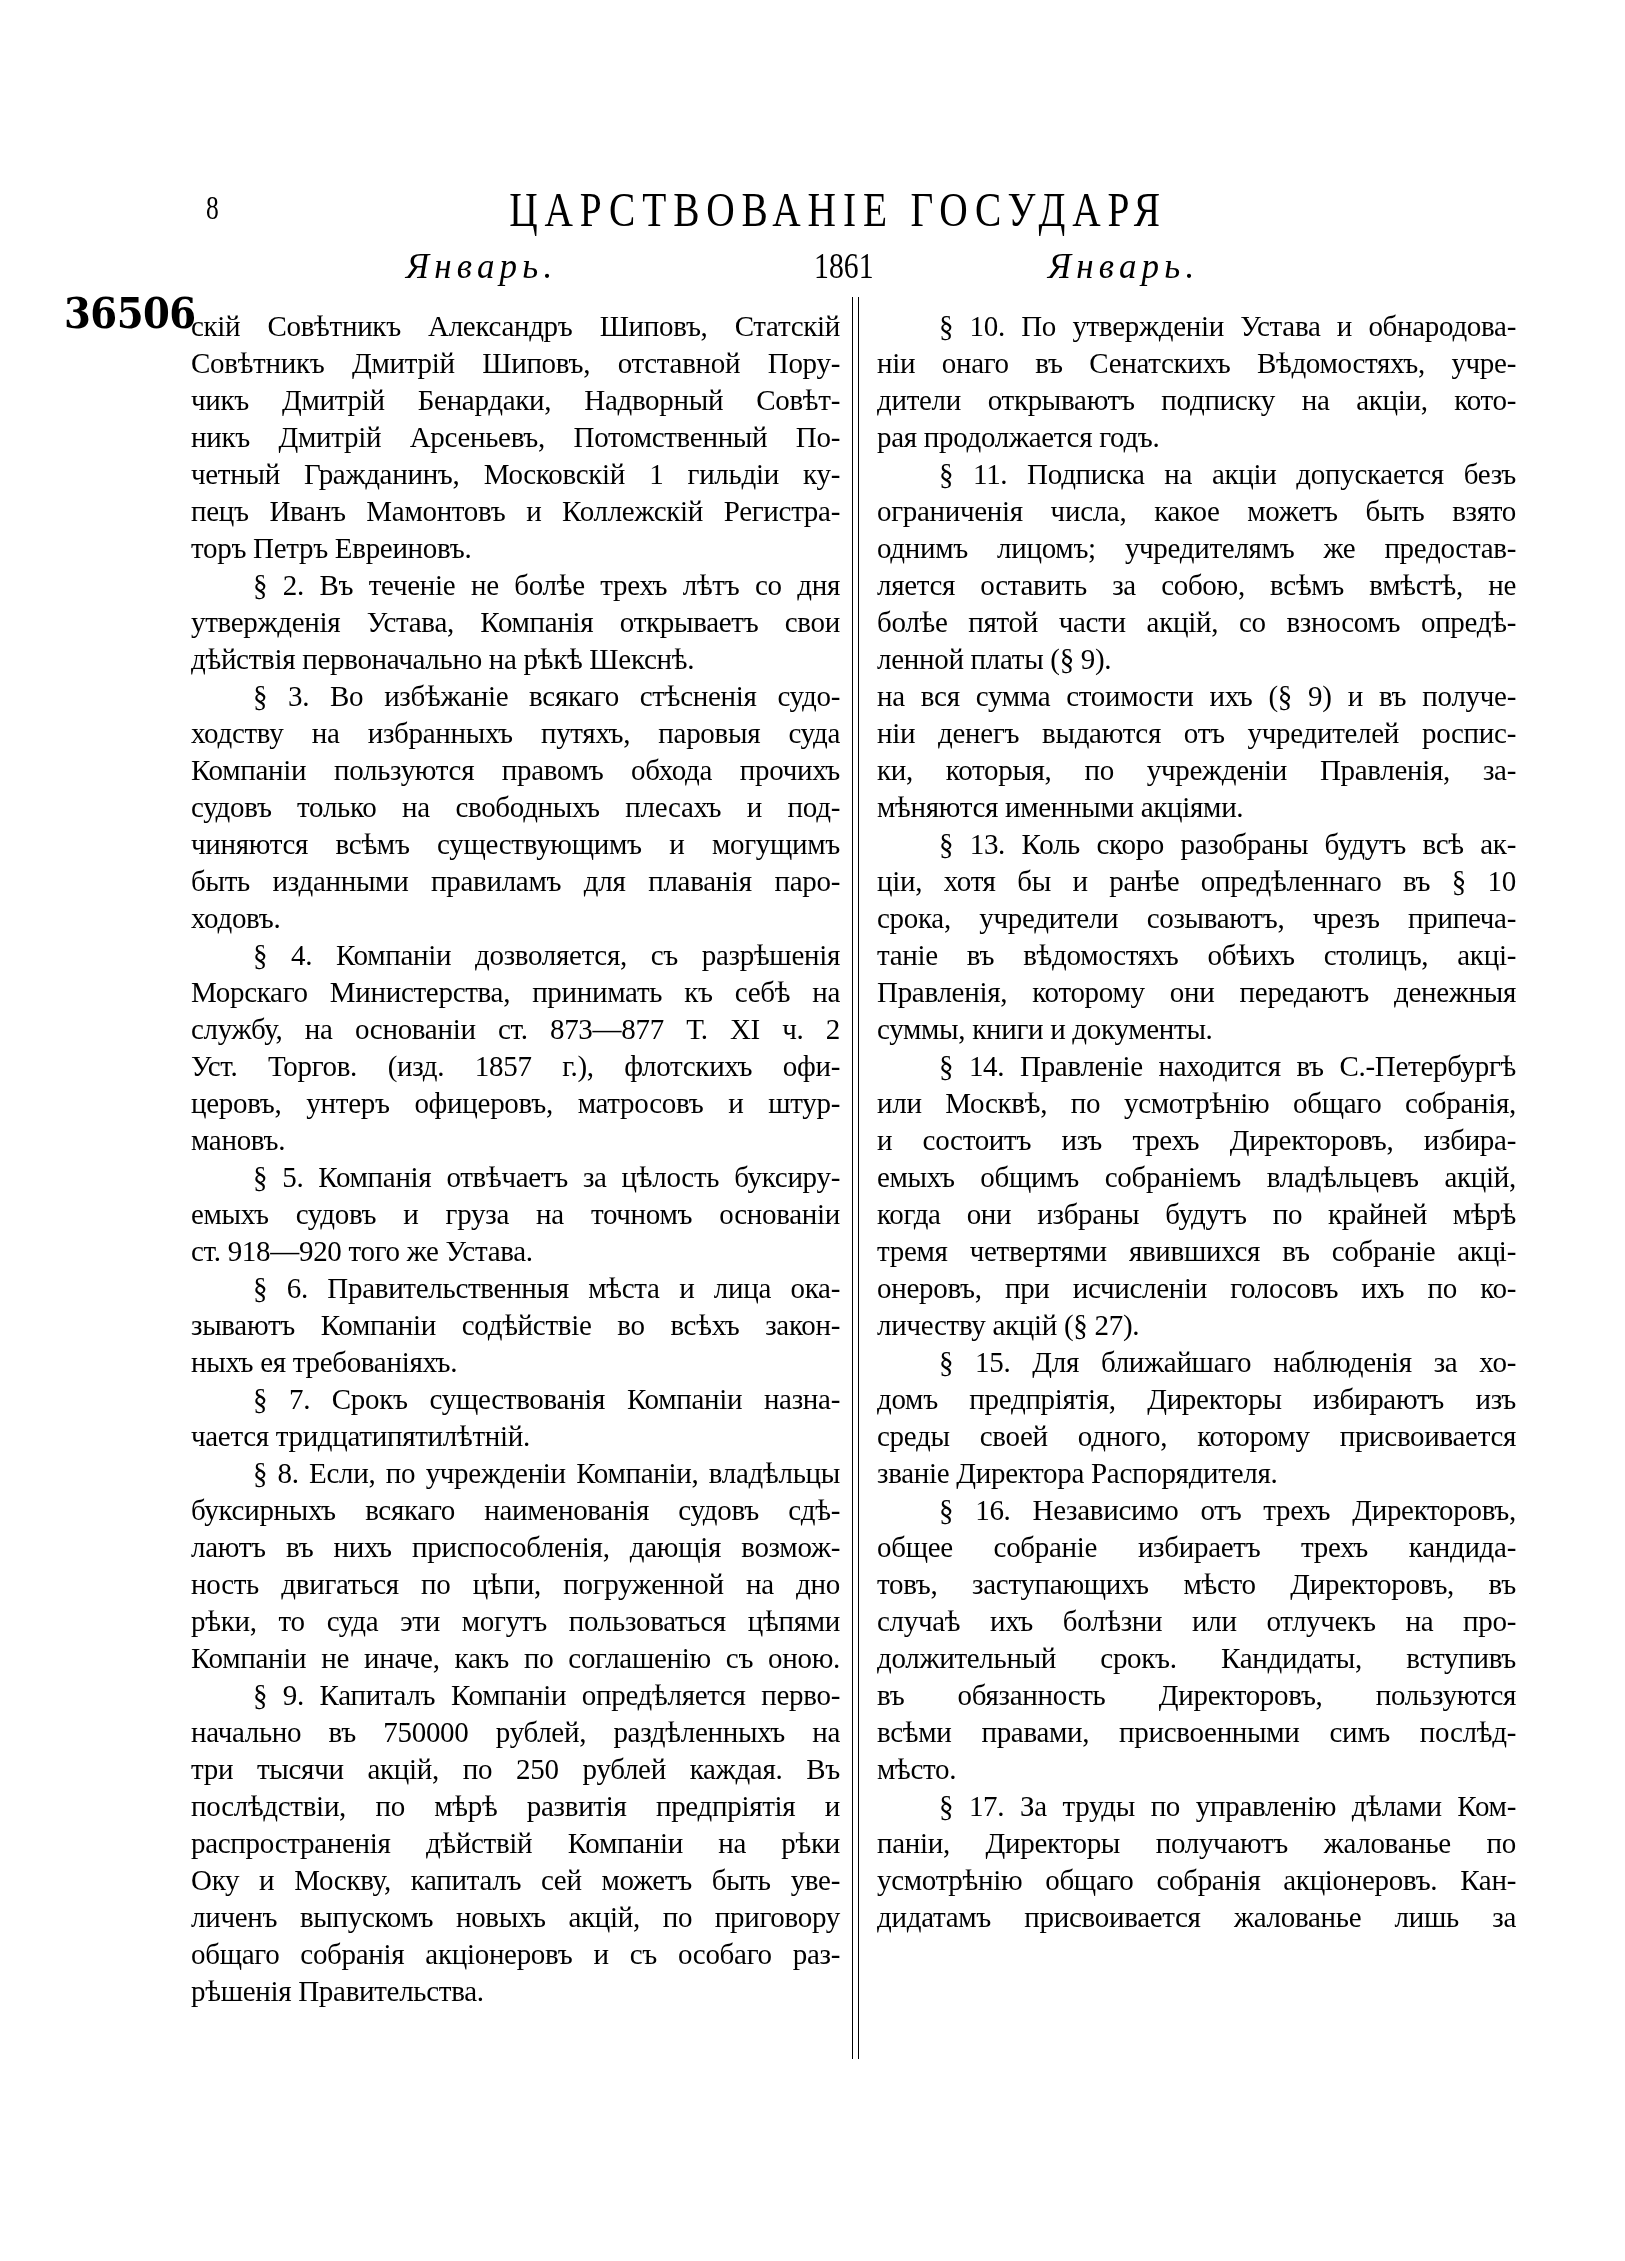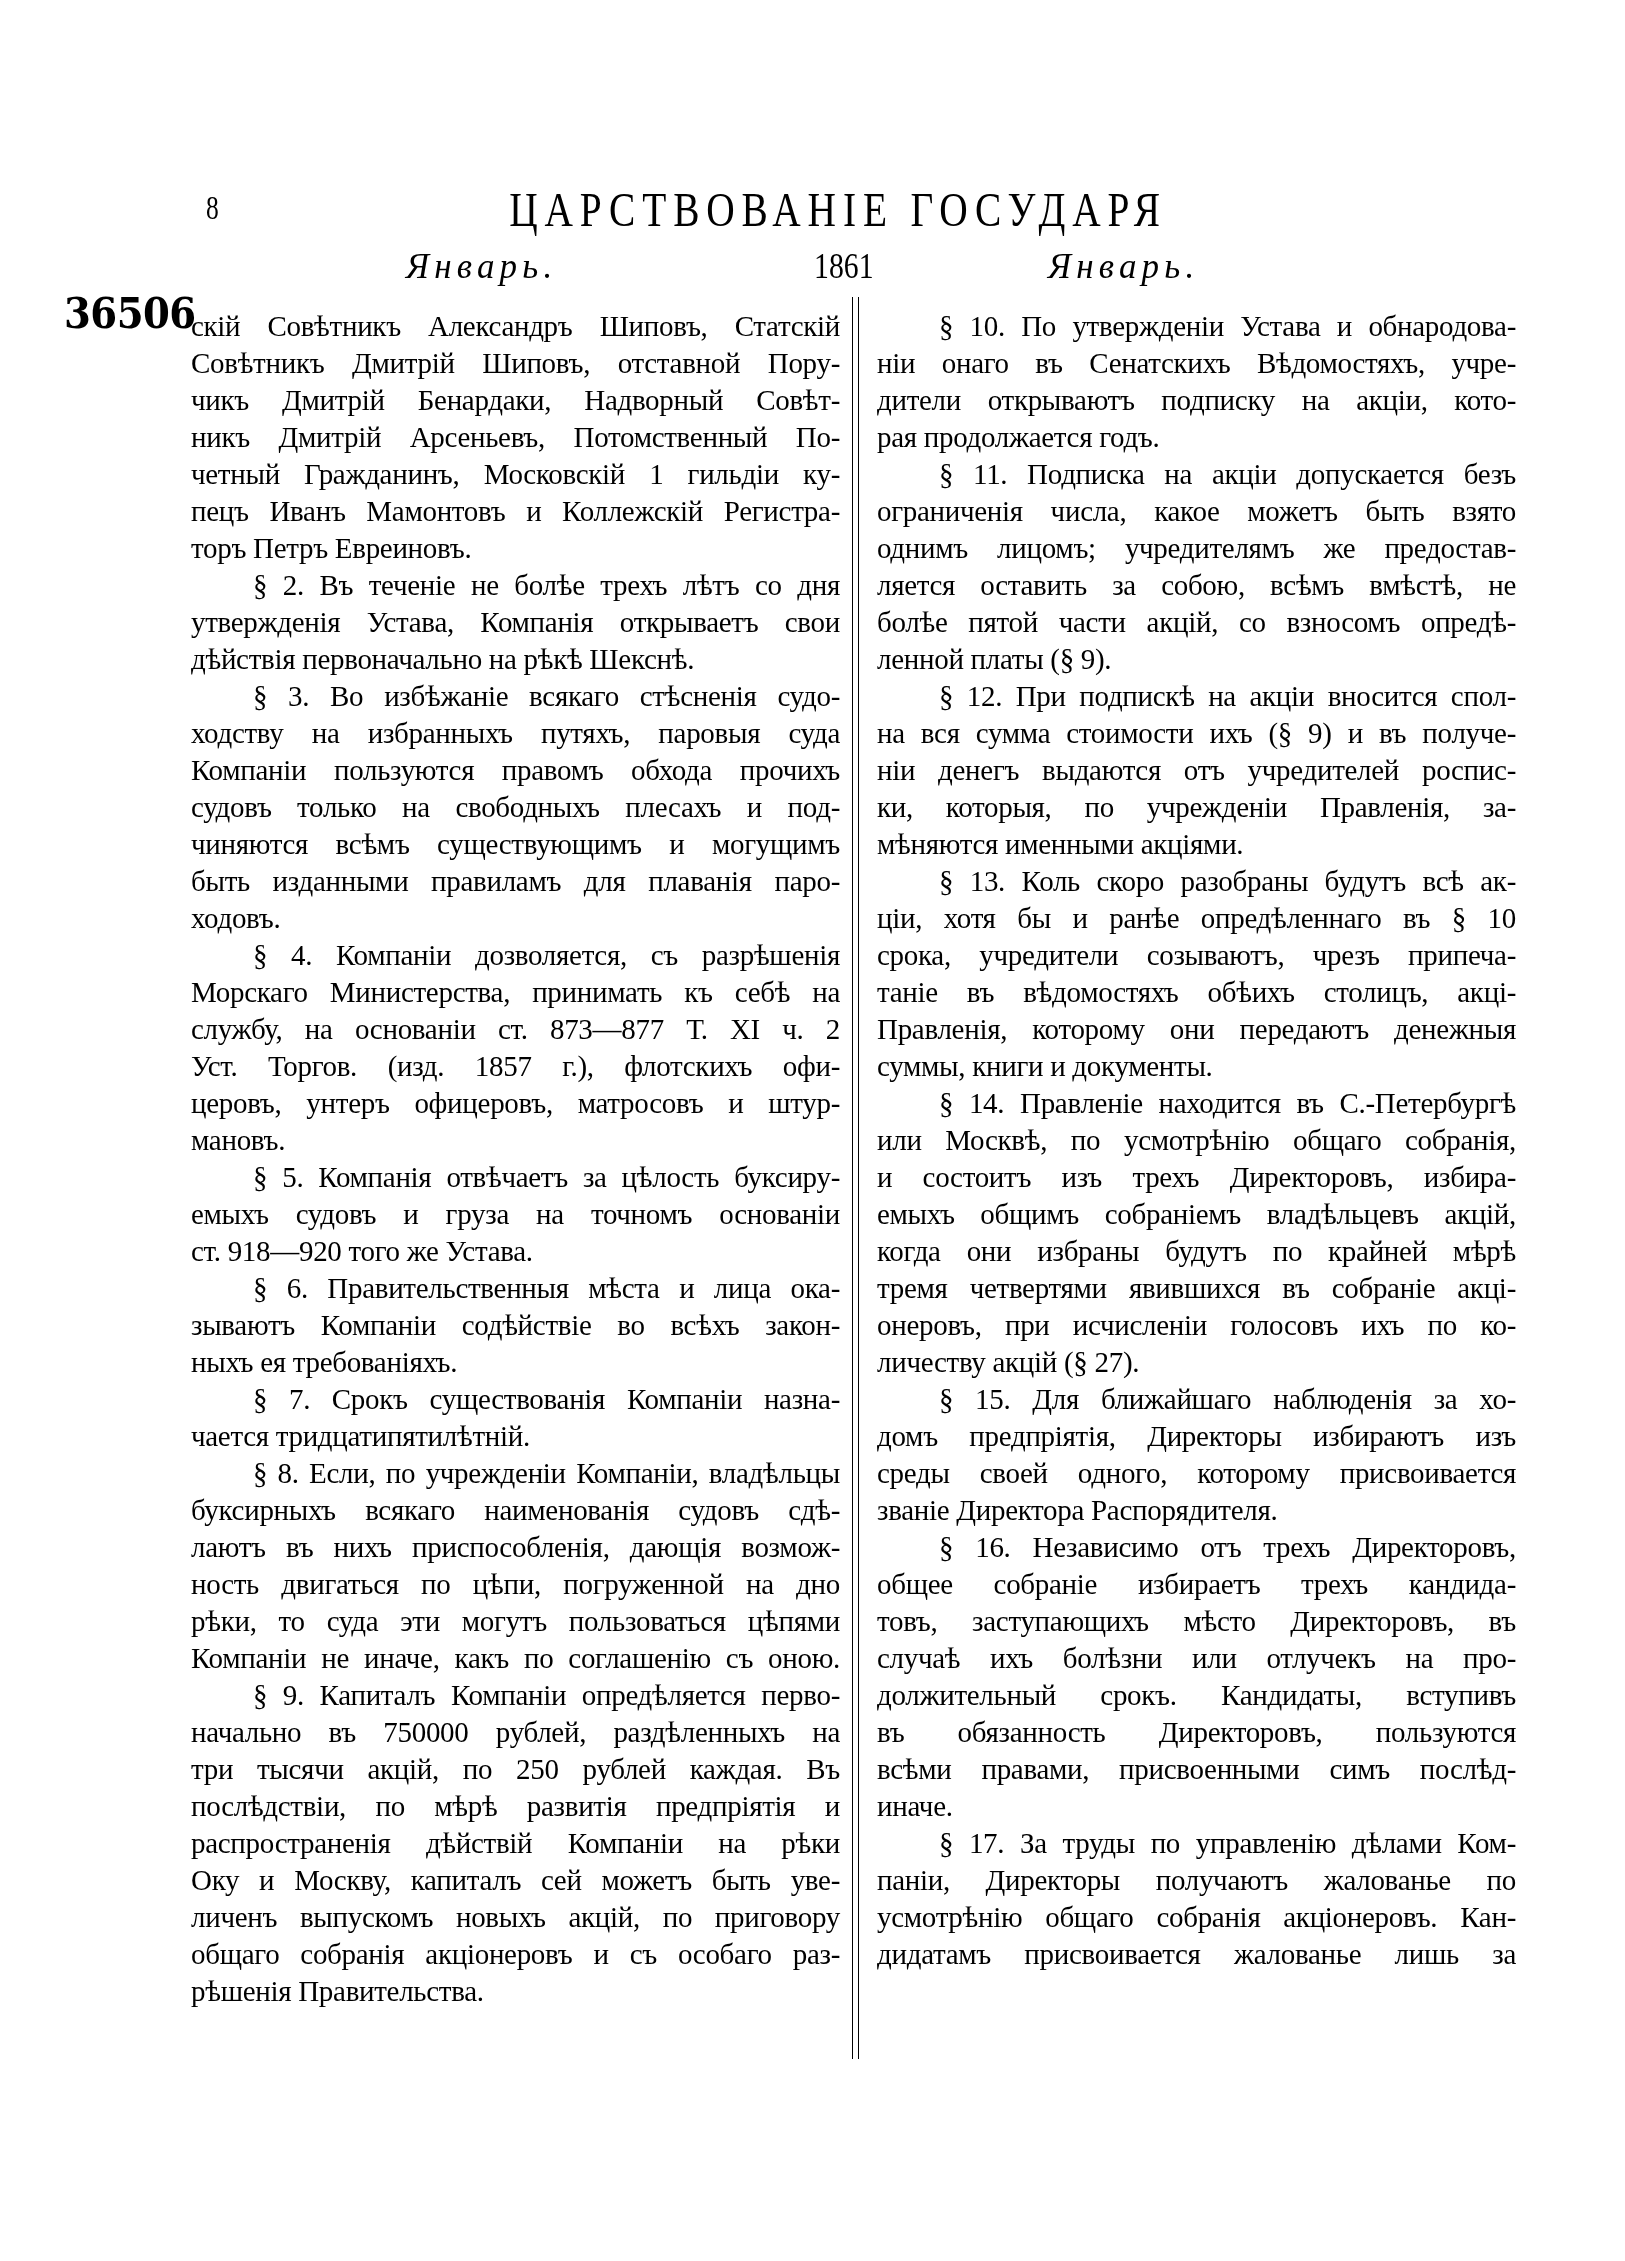--- a/index.html
+++ b/index.html
@@ -112,21 +112,20 @@
     <div class="line indent">§ 10. По утвержденіи Устава и обнародова-</div>
     <div class="line">ніи онаго въ Сенатскихъ Вѣдомостяхъ, учре-</div>
     <div class="line">дители открываютъ подписку на акціи, кото-</div>
     <div class="line last">рая продолжается годъ.</div>
     <div class="line indent">§ 11. Подписка на акціи допускается безъ</div>
     <div class="line">ограниченія числа, какое можетъ быть взято</div>
     <div class="line">однимъ лицомъ; учредителямъ же предостав-</div>
     <div class="line">ляется оставить за собою, всѣмъ вмѣстѣ, не</div>
     <div class="line">болѣе пятой части акцій, со взносомъ опредѣ-</div>
     <div class="line last">ленной платы (§ 9).</div>
-    <div class="line indent">§ 12. При подпискѣ на акціи вносится спол-</div>
     <div class="line">на вся сумма стоимости ихъ (§ 9) и въ получе-</div>
     <div class="line">ніи денегъ выдаются отъ учредителей роспис-</div>
     <div class="line">ки, которыя, по учрежденіи Правленія, за-</div>
     <div class="line last">мѣняются именными акціями.</div>
     <div class="line indent">§ 13. Коль скоро разобраны будутъ всѣ ак-</div>
     <div class="line">ціи, хотя бы и ранѣе опредѣленнаго въ § 10</div>
     <div class="line">срока, учредители созываютъ, чрезъ припеча-</div>
     <div class="line">таніе въ вѣдомостяхъ обѣихъ столицъ, акці-</div>
     <div class="line">Правленія, которому они передаютъ денежныя</div>
     <div class="line last">суммы, книги и документы.</div>
@@ -142,19 +141,19 @@
     <div class="line">домъ предпріятія, Директоры избираютъ изъ</div>
     <div class="line">среды своей одного, которому присвоивается</div>
     <div class="line last">званіе Директора Распорядителя.</div>
     <div class="line indent">§ 16. Независимо отъ трехъ Директоровъ,</div>
     <div class="line">общее собраніе избираетъ трехъ кандида-</div>
     <div class="line">товъ, заступающихъ мѣсто Директоровъ, въ</div>
     <div class="line">случаѣ ихъ болѣзни или отлучекъ на про-</div>
     <div class="line">должительный срокъ. Кандидаты, вступивъ</div>
     <div class="line">въ обязанность Директоровъ, пользуются</div>
     <div class="line">всѣми правами, присвоенными симъ послѣд-</div>
-    <div class="line last">иначе.</div>
+    <div class="line last">мѣсто.</div>
     <div class="line indent">§ 17. За труды по управленію дѣлами Ком-</div>
     <div class="line">паніи, Директоры получаютъ жалованье по</div>
     <div class="line">усмотрѣнію общаго собранія акціонеровъ. Кан-</div>
     <div class="line">дидатамъ присвоивается жалованье лишь за</div>
   </div>
 
 
 </body></html>

